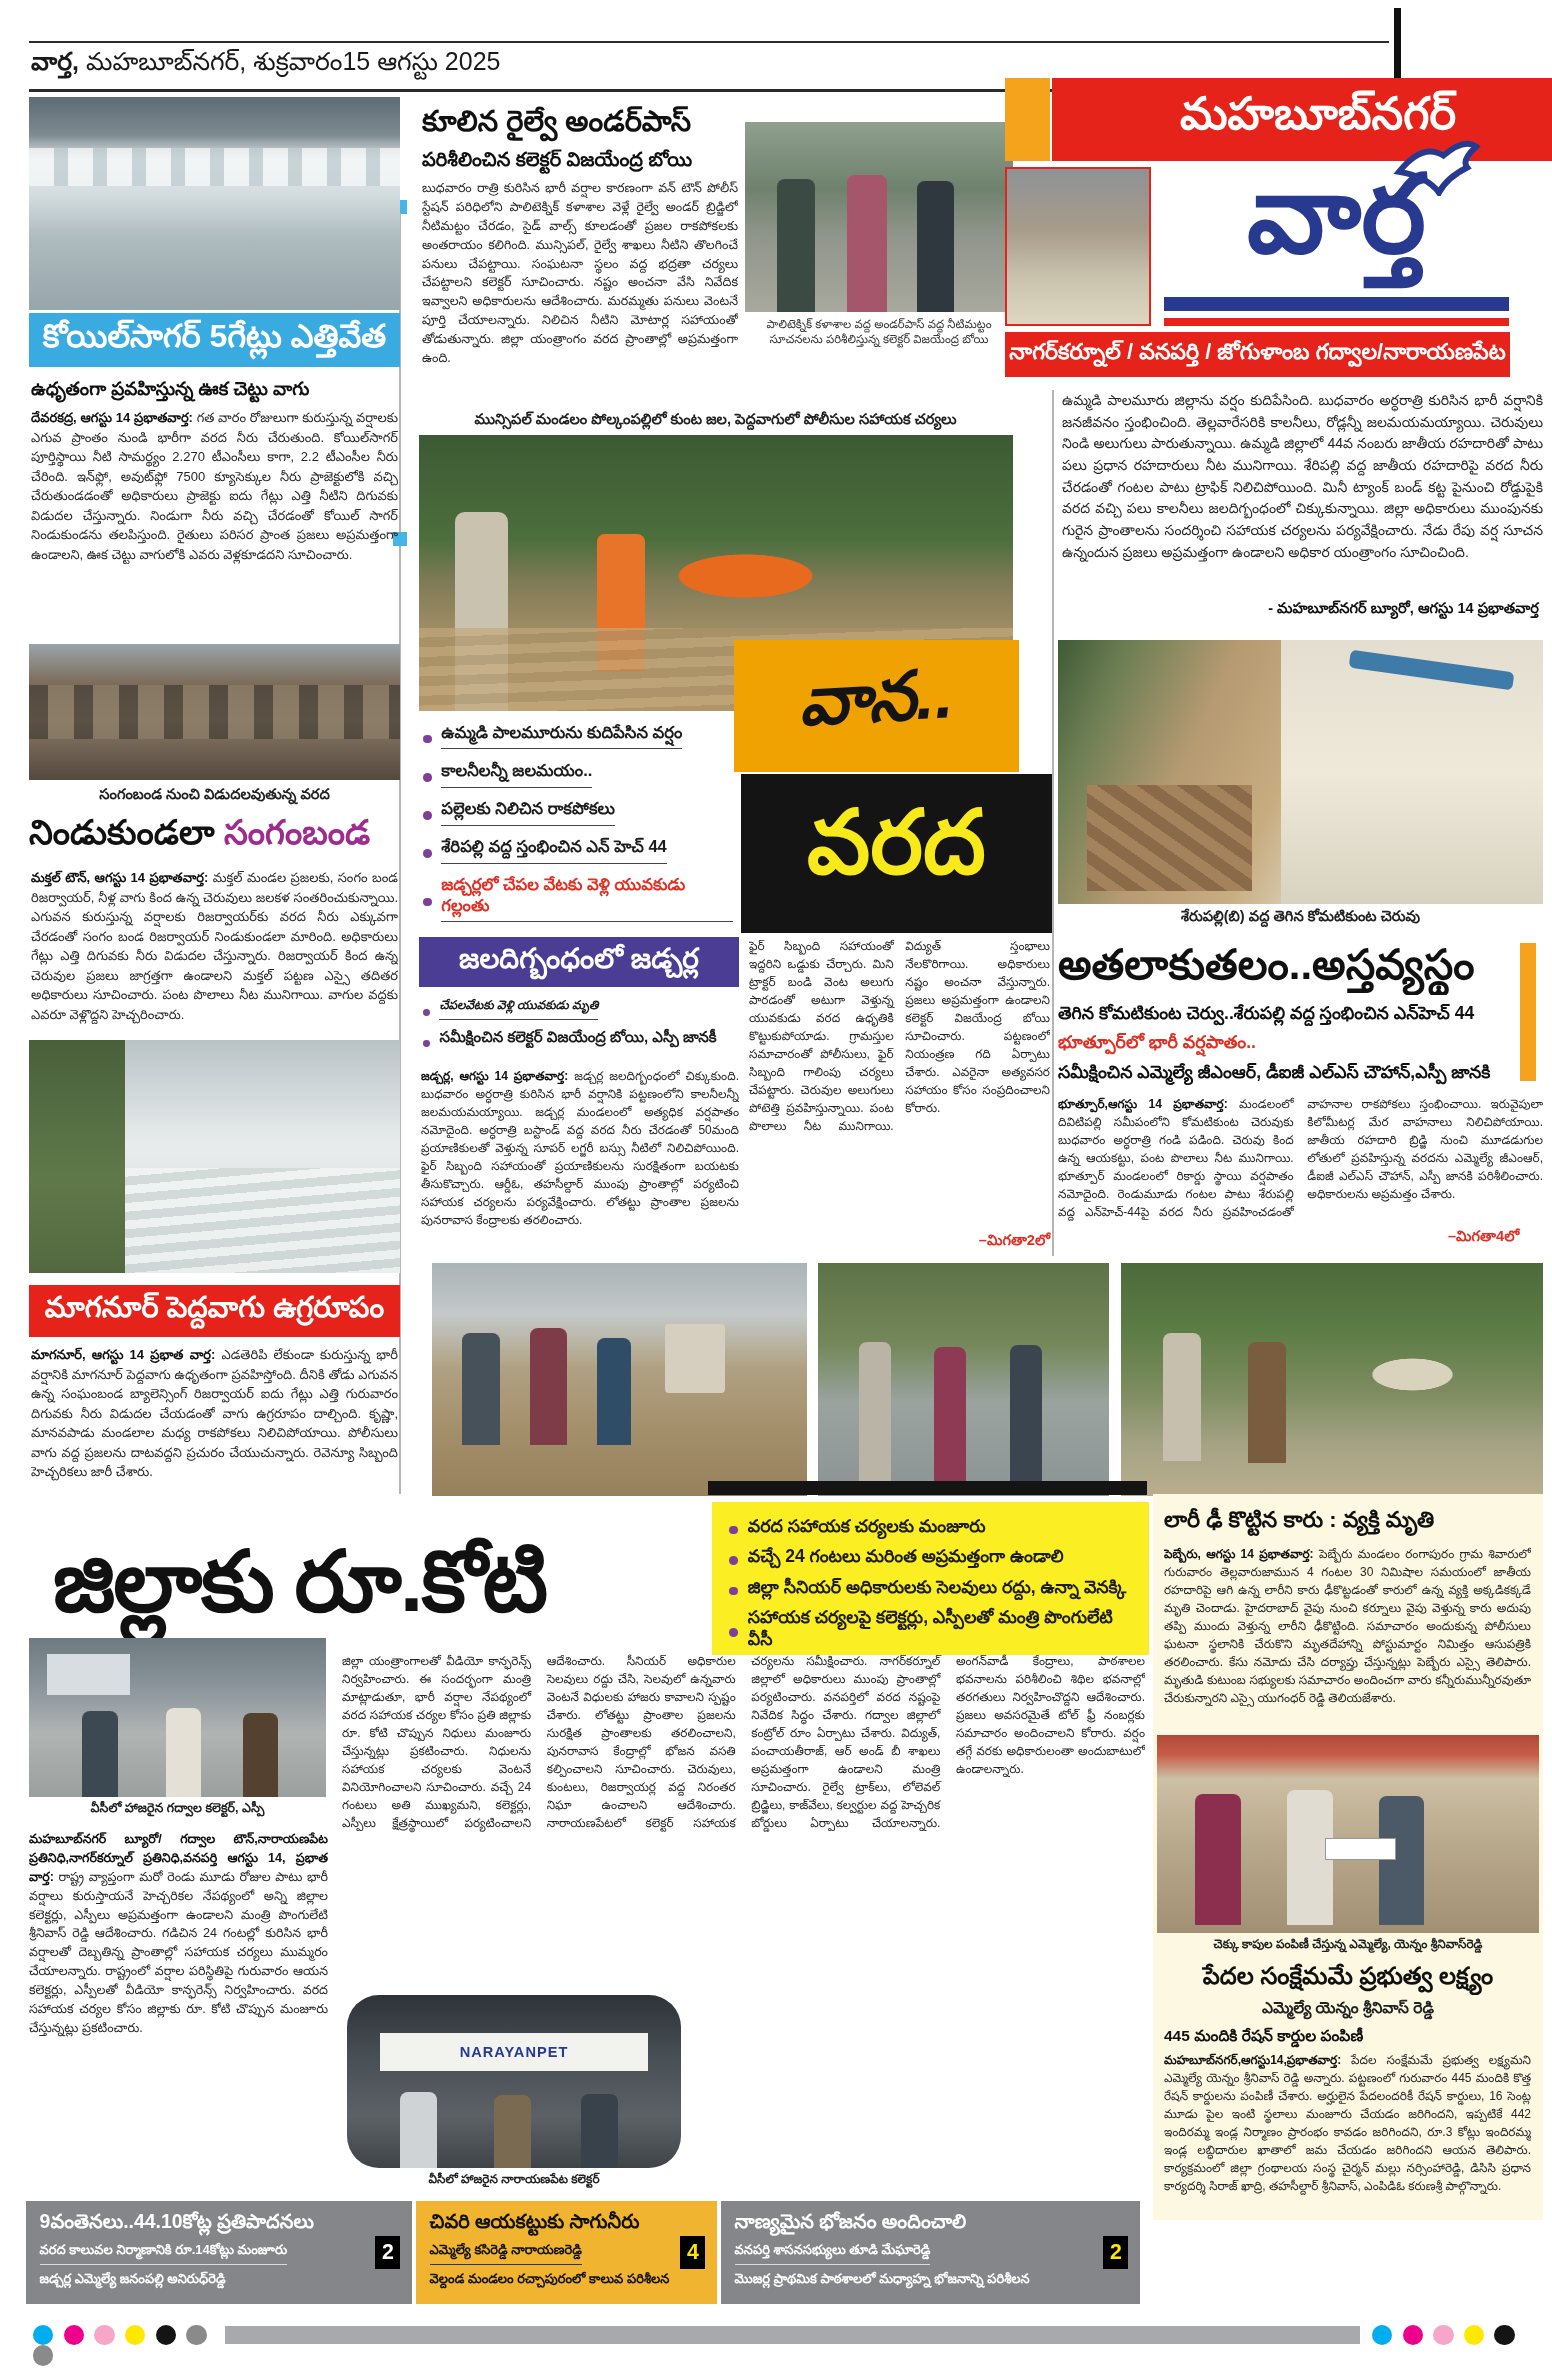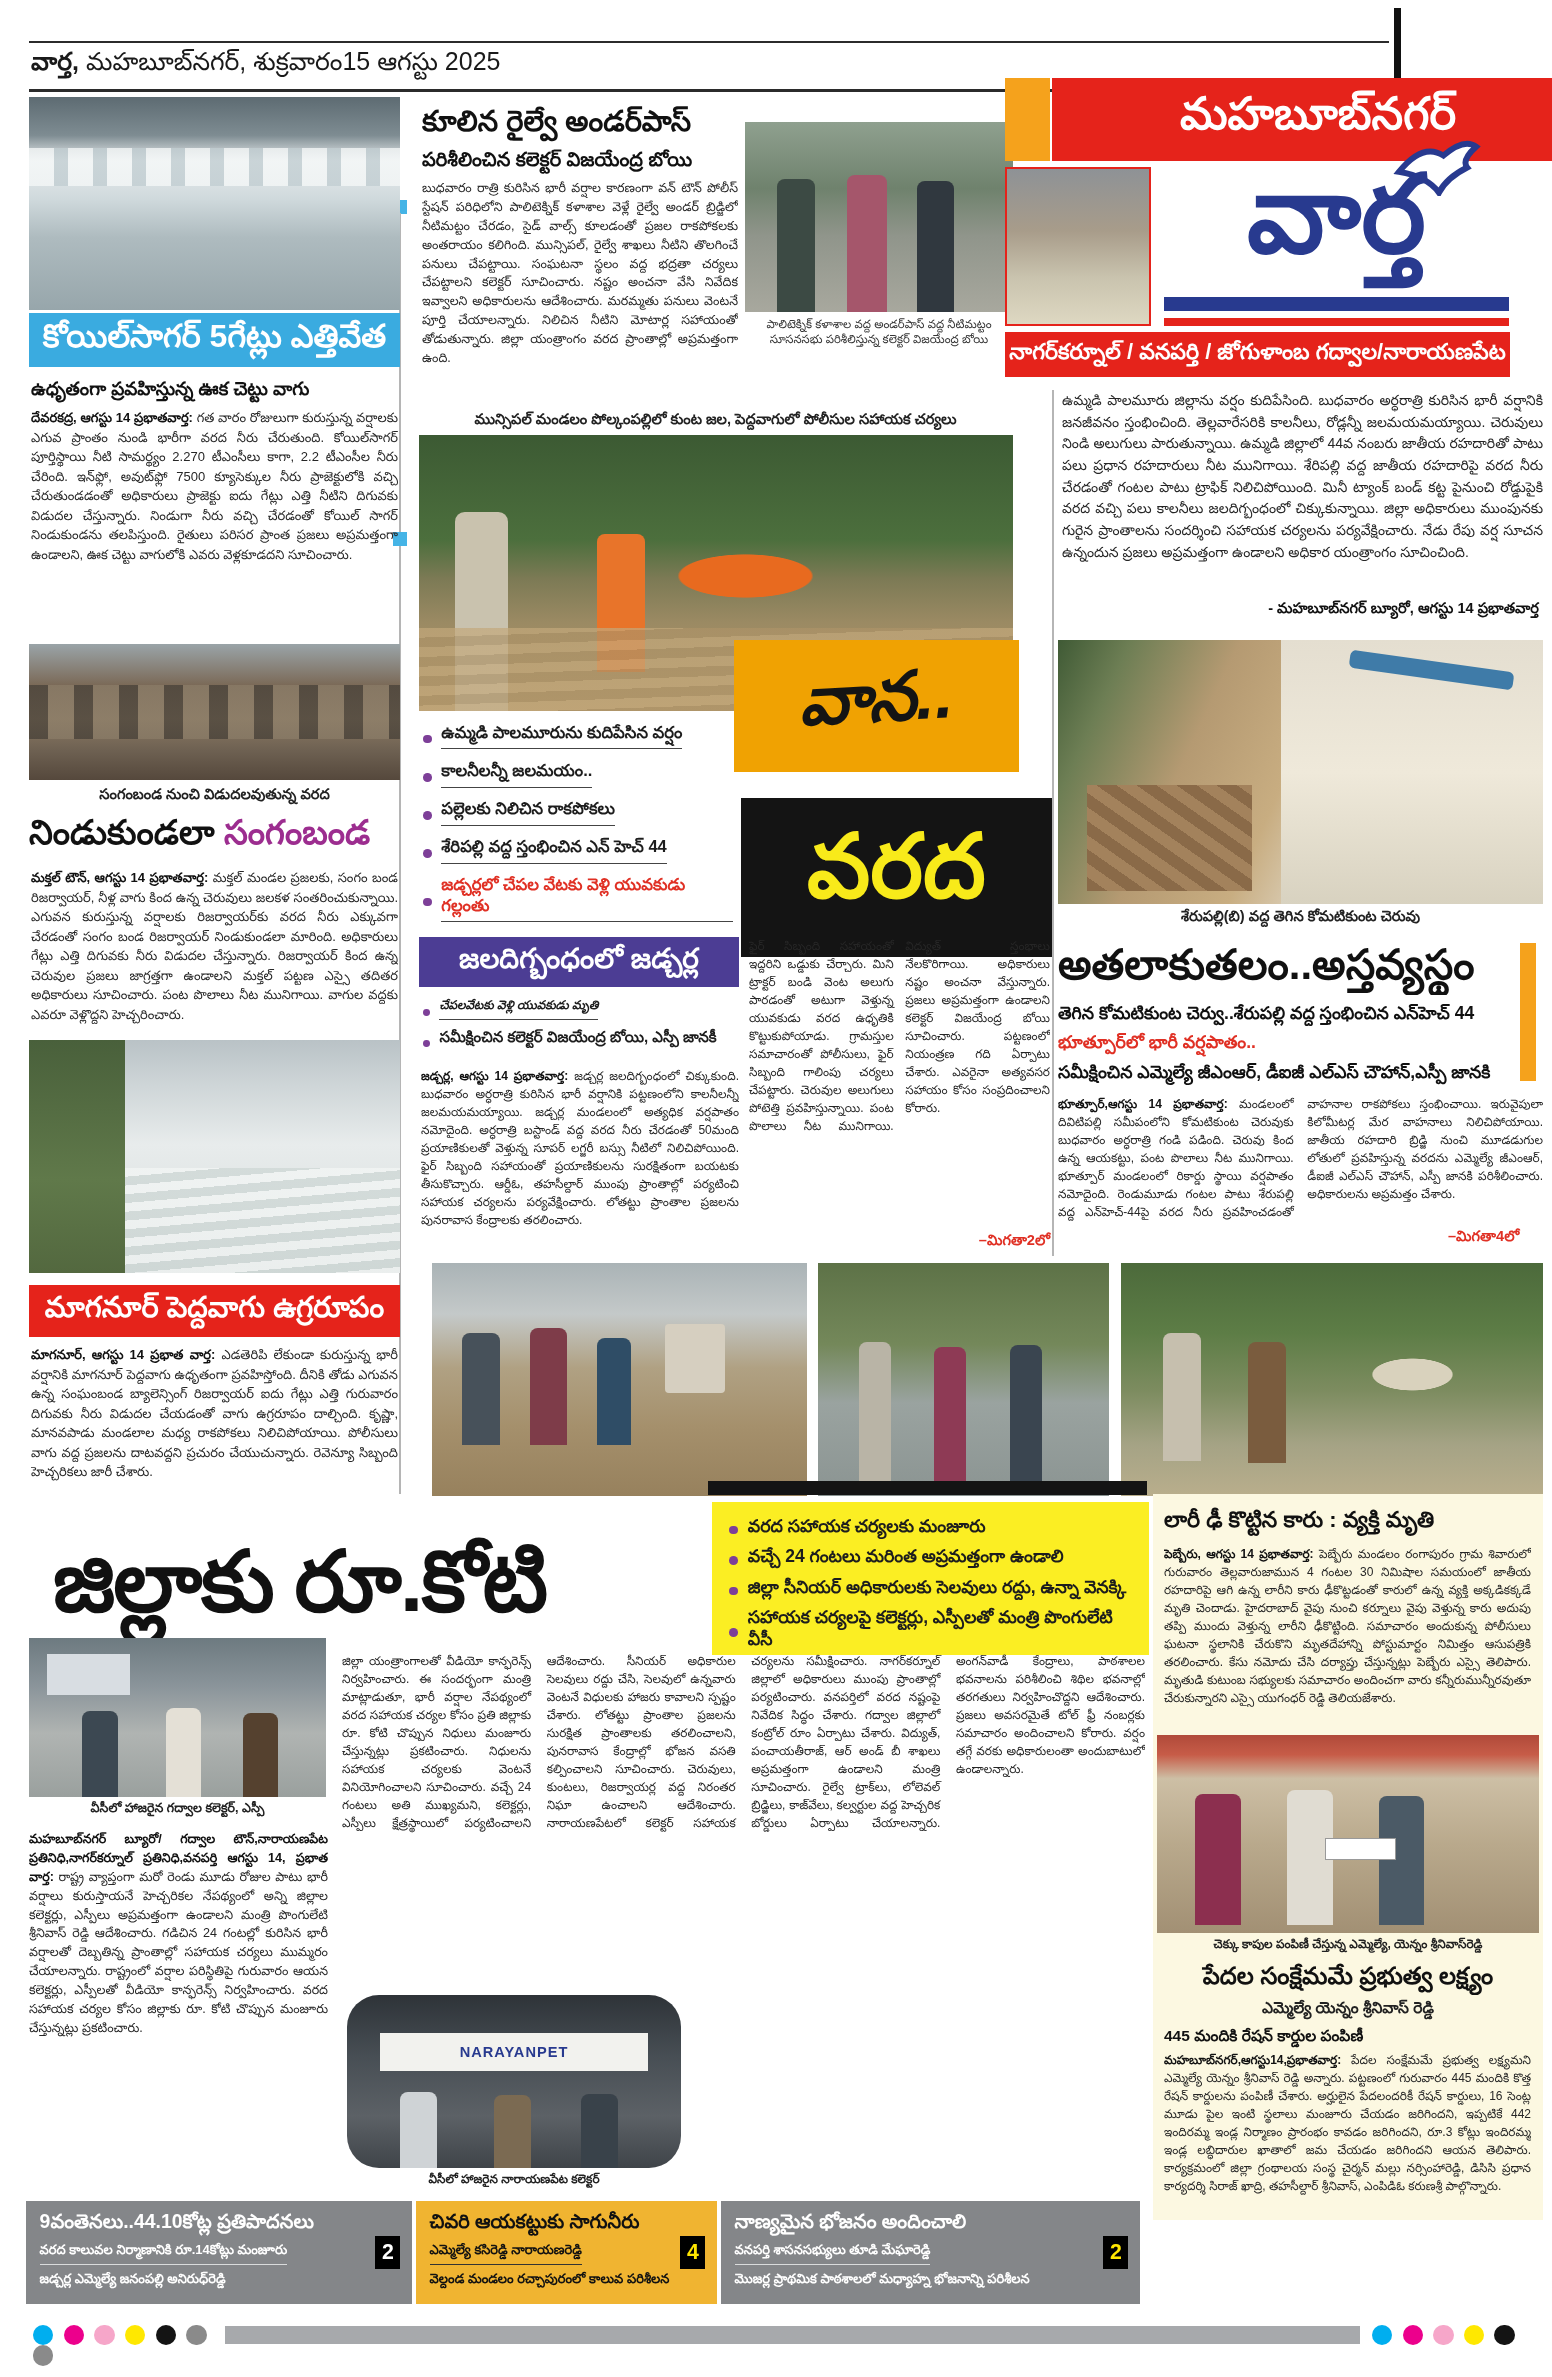--- a/index.html
+++ b/index.html
@@ -83,21 +83,21 @@
 
   <div class="abs subbold" style="left:422px;top:103px;width:325px;height:43px;font-size:29px;">కూలిన రైల్వే అండర్‌పాస్</div>
   <div class="abs subbold" style="left:422px;top:147px;width:325px;height:27px;font-size:19.4px;">పరిశీలించిన కలెక్టర్ విజయేంద్ర బోయి</div>
   <div class="abs bodytxt" style="left:422px;top:179px;width:316px;height:243px;font-size:12.6px;line-height:1.5;">బుధవారం రాత్రి కురిసిన భారీ వర్షాల కారణంగా వన్ టౌన్ పోలీస్ స్టేషన్ పరిధిలోని పాలిటెక్నిక్ కళాశాల వెళ్లే రైల్వే అండర్ బ్రిడ్జిలో నీటిమట్టం చేరడం, సైడ్ వాల్స్ కూలడంతో ప్రజల రాకపోకలకు అంతరాయం కలిగింది. మున్సిపల్, రైల్వే శాఖలు నీటిని తొలగించే పనులు చేపట్టాయి. సంఘటనా స్థలం వద్ద భద్రతా చర్యలు చేపట్టాలని కలెక్టర్ సూచించారు. నష్టం అంచనా వేసి నివేదిక ఇవ్వాలని అధికారులను ఆదేశించారు. మరమ్మతు పనులు వెంటనే పూర్తి చేయాలన్నారు. నిలిచిన నీటిని మోటార్ల సహాయంతో తోడుతున్నారు. జిల్లా యంత్రాంగం వరద ప్రాంతాల్లో అప్రమత్తంగా ఉంది.</div>
   <div class="ph" style="left:745px;top:122px;width:268px;height:190px;
        background:linear-gradient(180deg,#8fa08f 0%,#6f826d 35%,#90958b 60%,#a8a89e 100%);">
     <div style="position:absolute;left:12%;top:30%;width:14%;height:70%;background:#3c4a44;border-radius:7.8px 7.8px 0 0;"></div>
     <div style="position:absolute;left:38%;top:28%;width:15%;height:72%;background:#a5566b;border-radius:7.8px 7.8px 0 0;"></div>
     <div style="position:absolute;left:64%;top:31%;width:14%;height:69%;background:#30383f;border-radius:7.8px 7.8px 0 0;"></div>
   </div>
-  <div class="abs cap" style="left:745px;top:316px;width:268px;height:43px;font-size:11.6px;font-weight:normal;color:#333;line-height:1.3;">పాలిటెక్నిక్ కళాశాల వద్ద అండర్‌పాస్ వద్ద నీటిమట్టం సూసనసభు పరిశీలిస్తున్న కలెక్టర్ విజయేంద్ర బోయి</div>
+  <div class="abs cap" style="left:745px;top:316px;width:268px;height:43px;font-size:11.6px;font-weight:normal;color:#333;line-height:1.3;">పాలిటెక్నిక్ కళాశాల వద్ద అండర్‌పాస్ వద్ద నీటిమట్టం సూచనలను పరిశీలిస్తున్న కలెక్టర్ విజయేంద్ర బోయి</div>
 
   <div class="abs cap" style="left:444px;top:411px;width:543px;height:21.3px;font-size:14.6px;">మున్సిపల్ మండలం పోల్కంపల్లిలో కుంట జల, పెద్దవాగులో పోలీసుల సహాయక చర్యలు</div>
   <div class="ph" style="left:419px;top:435px;width:594px;height:276px;
        background:linear-gradient(180deg,#3c5a33 0%,#4c6f3d 38%,#7c7a55 52%,#9b8a63 68%,#b49a6d 100%);">
     <div style="position:absolute;left:42%;top:42%;width:26%;height:18%;background:radial-gradient(ellipse at center,#e86a1f 0 60%,transparent 62%);"></div>
     <div style="position:absolute;left:6%;top:28%;width:9%;height:72%;background:#c9c2ae;border-radius:9.7px 9.7px 0 0;"></div>
     <div style="position:absolute;left:30%;top:36%;width:8%;height:50%;background:#e8742a;border-radius:7.8px 7.8px 0 0;"></div>
     <div style="position:absolute;left:0;top:70%;width:100%;height:30%;background:repeating-linear-gradient(178deg,#c3a87b 0 9.7px,#ad9368 9.7px 19.4px);opacity:.7;"></div>
   </div>
 
@@ -121,21 +121,21 @@
     <div class="bullet">
         <span class="dot"></span>
         <span class="btxt red">జడ్చర్లలో చేపల వేటకు వెళ్లి యువకుడు గల్లంతు</span>
       </div>
 
   </div>
 
   <div class="abs" style="left:734px;top:640px;width:285px;height:132px;background:#f0a202;display:flex;align-items:center;justify-content:center;">
     <span style="font-size:68px;font-weight:bold;font-style:italic;color:#141414;transform:rotate(-3deg);">వాన..</span>
   </div>
-  <div class="abs" style="left:741px;top:774px;width:311px;height:159px;background:#141414;display:flex;align-items:center;justify-content:center;margin-top:24px;">
+  <div class="abs" style="left:741px;top:774px;width:311px;height:159px;background:#141414;display:flex;align-items:center;justify-content:center;">
     <span style="font-size:89px;font-weight:bold;color:#f8ea1a;">వరద</span>
   </div>
 
   <div class="abs boxheadline" style="left:419px;top:937px;width:320px;height:50px;background:#4c3d94;font-size:28px;">జలదిగ్బంధంలో జడ్చర్ల</div>
   <div class="abs" style="left:421px;top:998px;width:318px;height:62px;overflow:hidden;">
     <div class="bullet" style="margin-bottom:7.8px;">
         <span class="dot" style="width:6.8px;height:6.8px;"></span>
         <span class="btxt" style="font-size:12px;font-style:italic;">చేపలవేటకు వెళ్లి యువకుడు మృతి</span>
       </div>
     <div class="bullet">

